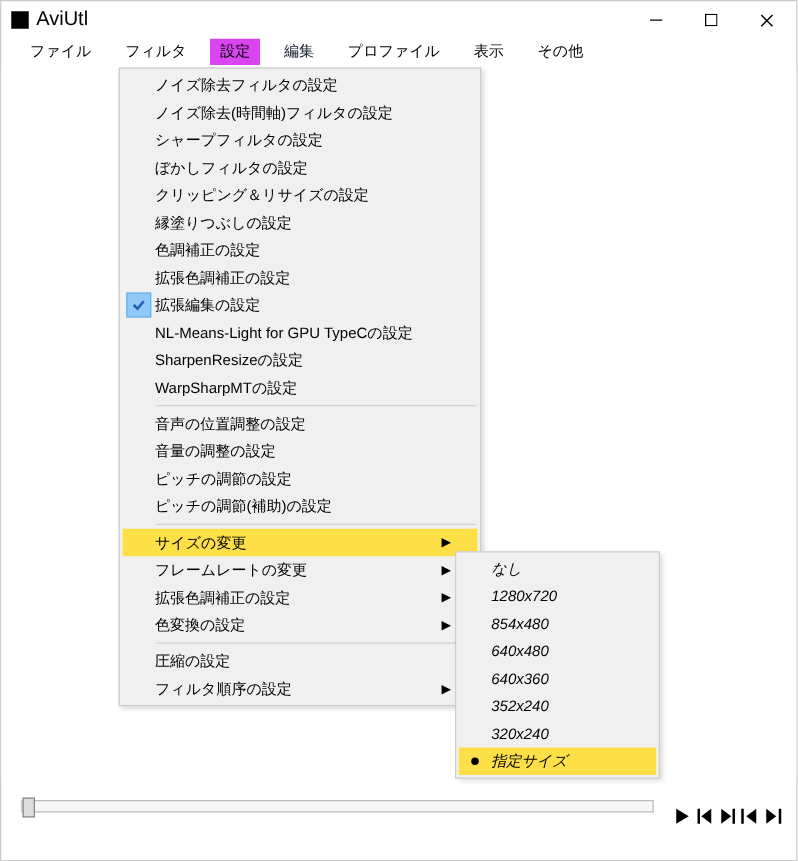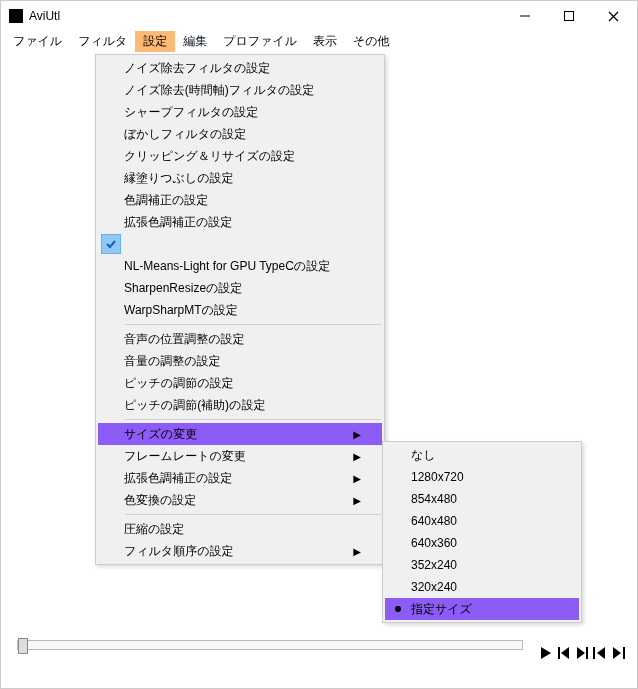--- a/index.html
+++ b/index.html
@@ -3,43 +3,43 @@
 <meta charset="utf-8">
 <style>
   * { box-sizing: border-box; margin: 0; padding: 0; }
   body { font-family: "Meiryo", "Yu Gothic", sans-serif; font-size: 12px; background: #fff; }
   .window { width: 638px; height: 689px; border: 1px solid #ccc; background: #fff; position: relative; }
 
   
   .titlebar { height: 30px; display: flex; align-items: center; justify-content: space-between; padding: 0 2px 0 8px; }
   .titlebar-left { display: flex; align-items: center; gap: 6px; }
   .app-icon { width: 14px; height: 14px; background: #000; }
-  .title-text { font-size: 12px; }
+  .title-text { font-size: 16px; }
   .win-controls { display: flex; }
   .win-btn { width: 44px; height: 28px; display: flex; align-items: center; justify-content: center; font-size: 14px; }
   .win-btn svg { display:block; }
 
   
   .menubar { height: 22px; display: flex; align-items: center; padding: 0 4px; border-bottom: 1px solid transparent; }
-  .menubar-item { padding: 2px 8px; font-size: 12px; cursor: default; }
-  .menubar-item.active { background: #fdba74; }
+  .menubar-item { padding: 2px 8px; font-size: 12px; cursor: default; margin-left: 11px; }
+  .menubar-item.active { background: #d946ef; }
   .menubar-item.disabled { color: #0f172a; }
 
   
   .menu { position: absolute; top: 53px; left: 94px; width: 290px; background: #f0f0f0; border: 1px solid #ccc; box-shadow: 2px 2px 4px rgba(0,0,0,0.15); padding: 2px; }
   .menu-item { display: flex; align-items: center; height: 22px; padding: 0 18px 0 0; font-size: 12px; cursor: default; position: relative; }
   .menu-check { width: 26px; display: flex; justify-content: center; align-items: center; }
   .menu-label { flex: 1; }
   .menu-arrow { width: 14px; text-align: center; font-size: 10px; }
   .menu-sep { height: 1px; background: #d0d0d0; margin: 3px 1px 3px 27px; }
-  .menu-item.highlight { background: #8b5cf6; justify-content: space-between; }
+  .menu-item.highlight { background: #fde047; justify-content: space-between; }
   .check-mark { width: 20px; height: 20px; background: #90c8f6; display: flex; align-items: center; justify-content: center; border:1px solid #6bb0e8; }
 
   
-  .submenu { position: absolute; left: 286px; top: 0; width: 200px; background: #f0f0f0; border: 1px solid #ccc; box-shadow: 2px 2px 4px rgba(0,0,0,0.15); padding: 2px; }
+  .submenu { position: absolute; left: 268px; top: 0; width: 164px; background: #f0f0f0; border: 1px solid #ccc; box-shadow: 2px 2px 4px rgba(0,0,0,0.15); padding: 2px; font-style: italic; }
   .submenu .menu-item { padding: 0 14px 0 0; }
   .submenu .menu-check { width: 26px; }
   .radio-dot { width: 6px; height: 6px; background: #000; border-radius: 50%; }
 
   
   .seekbar-wrap { position: absolute; bottom: 34px; left: 16px; right: 114px; height: 14px; }
   .seekbar-track { border:1px solid #bbb; height: 10px; background: #f7f7f7; position: relative; }
   .seekbar-thumb { position: absolute; left: 0; top: -3px; width: 10px; height: 16px; background: #ddd; border:1px solid #888; }
 
   .playback { position: absolute; bottom: 24px; right: 10px; display: flex; gap: 0; }
@@ -133,20 +133,21 @@
         <span class="menu-arrow"></span>
       </div>
       <div class="menu-item">
         <div class="menu-check">
           <div class="check-mark">
             <svg width="12" height="12">
               <polyline points="2,6 5,9 10,3" fill="none" stroke="#1a5fb4" stroke-width="2"></polyline>
             </svg>
           </div>
         </div>
+        <span class="menu-label">拡張編集の設定</span>
         <span class="menu-arrow"></span>
       </div>
       <div class="menu-item">
         <div class="menu-check"></div>
         <span class="menu-label">NL-Means-Light for GPU TypeCの設定</span>
         <span class="menu-arrow"></span>
       </div>
       <div class="menu-item">
         <div class="menu-check"></div>
         <span class="menu-label">SharpenResizeの設定</span>

